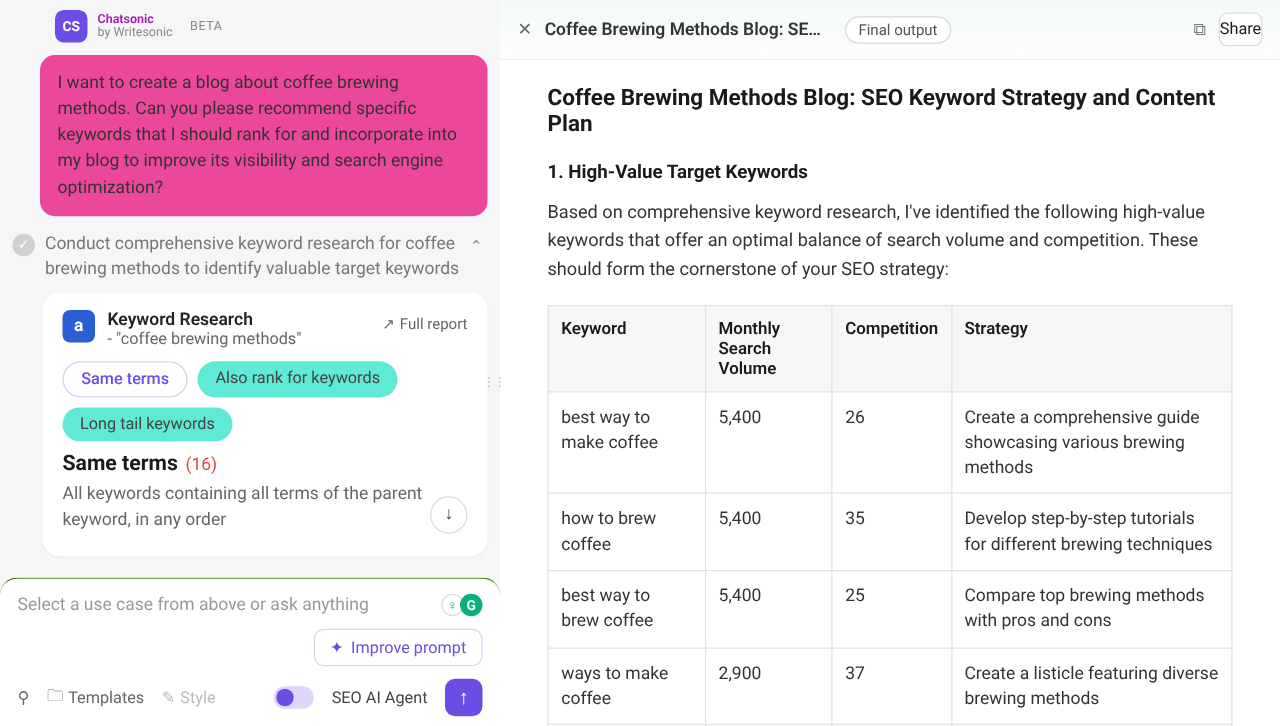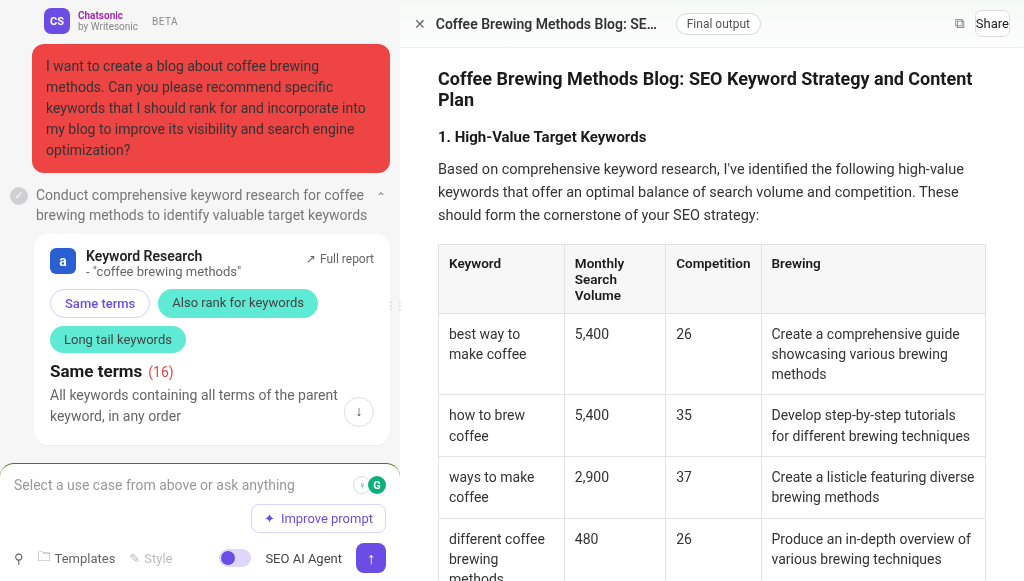--- a/index.html
+++ b/index.html
@@ -53,21 +53,21 @@
     color: #6b4de6;
     text-decoration: underline;
     margin-left: 8px;
   }
   .msg-area {
     flex: 1;
     overflow: hidden;
     padding: 4px 10px 0 10px;
   }
   .user-msg {
-    background: #ef4444;
+    background: #ec4899;
     border-radius: 12px;
     padding: 12px 14px;
     margin: 0 0 12px 22px;
     color: #333;
     font-size: 14px;
     line-height: 1.5;
   }
   .task-row {
     display: flex;
     align-items: flex-start;
@@ -431,35 +431,41 @@
   <div class="doc-body">
     <div class="doc-h1">Coffee Brewing Methods Blog: SEO Keyword Strategy and Content Plan</div>
     <div class="doc-h2">1. High-Value Target Keywords</div>
     <div class="doc-p">Based on comprehensive keyword research, I've identified the following high-value keywords that offer an optimal balance of search volume and competition. These should form the cornerstone of your SEO strategy:</div>
     <table>
       <thead>
         <tr>
           <th>Keyword</th>
           <th>Monthly Search Volume</th>
           <th>Competition</th>
-          <th>Brewing</th>
+          <th>Strategy</th>
         </tr>
       </thead>
       <tbody id="kw-tbody">
           <tr>
             <td>best way to make coffee</td>
             <td>5,400</td>
             <td>26</td>
             <td>Create a comprehensive guide showcasing various brewing methods</td>
           </tr>
           <tr>
             <td>how to brew coffee</td>
             <td>5,400</td>
             <td>35</td>
             <td>Develop step-by-step tutorials for different brewing techniques</td>
+          </tr>
+          <tr>
+            <td>best way to brew coffee</td>
+            <td>5,400</td>
+            <td>25</td>
+            <td>Compare top brewing methods with pros and cons</td>
           </tr>
           <tr>
             <td>ways to make coffee</td>
             <td>2,900</td>
             <td>37</td>
             <td>Create a listicle featuring diverse brewing methods</td>
           </tr>
           <tr>
             <td>different coffee brewing methods</td>
             <td>480</td>

